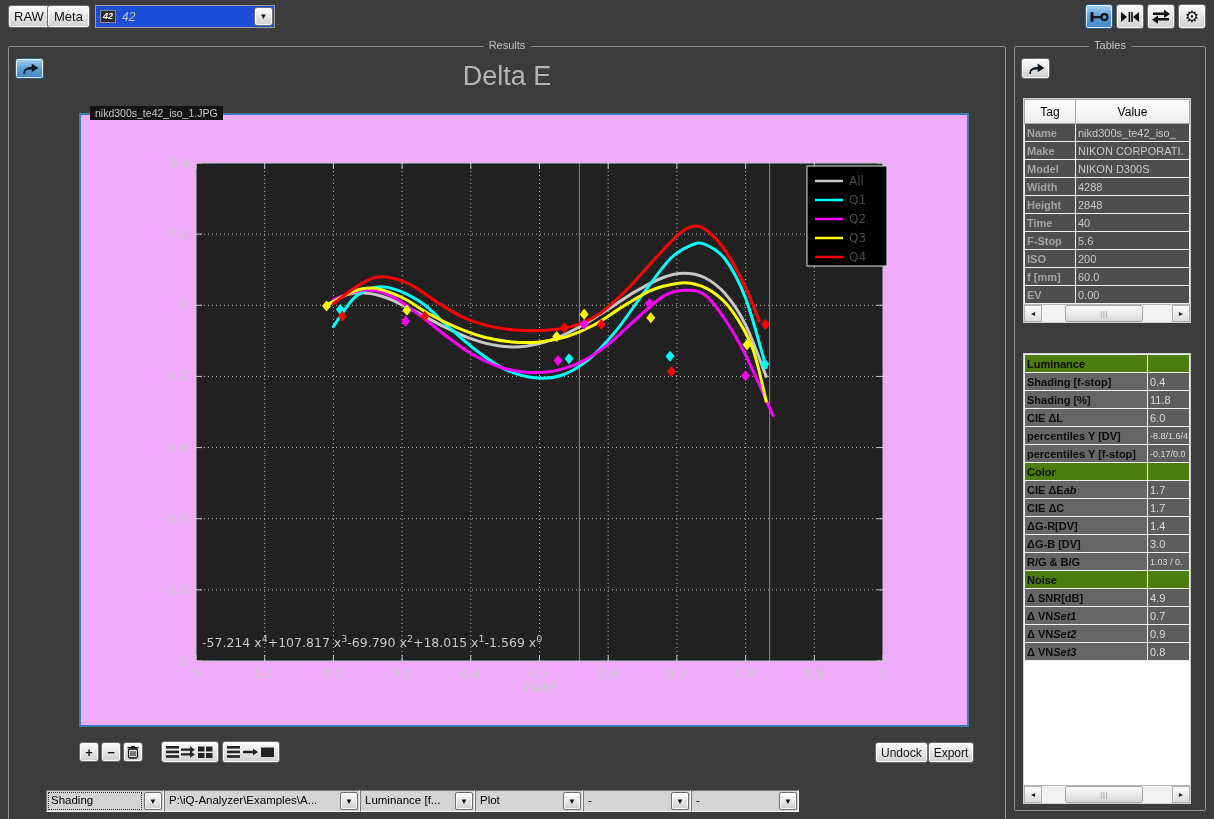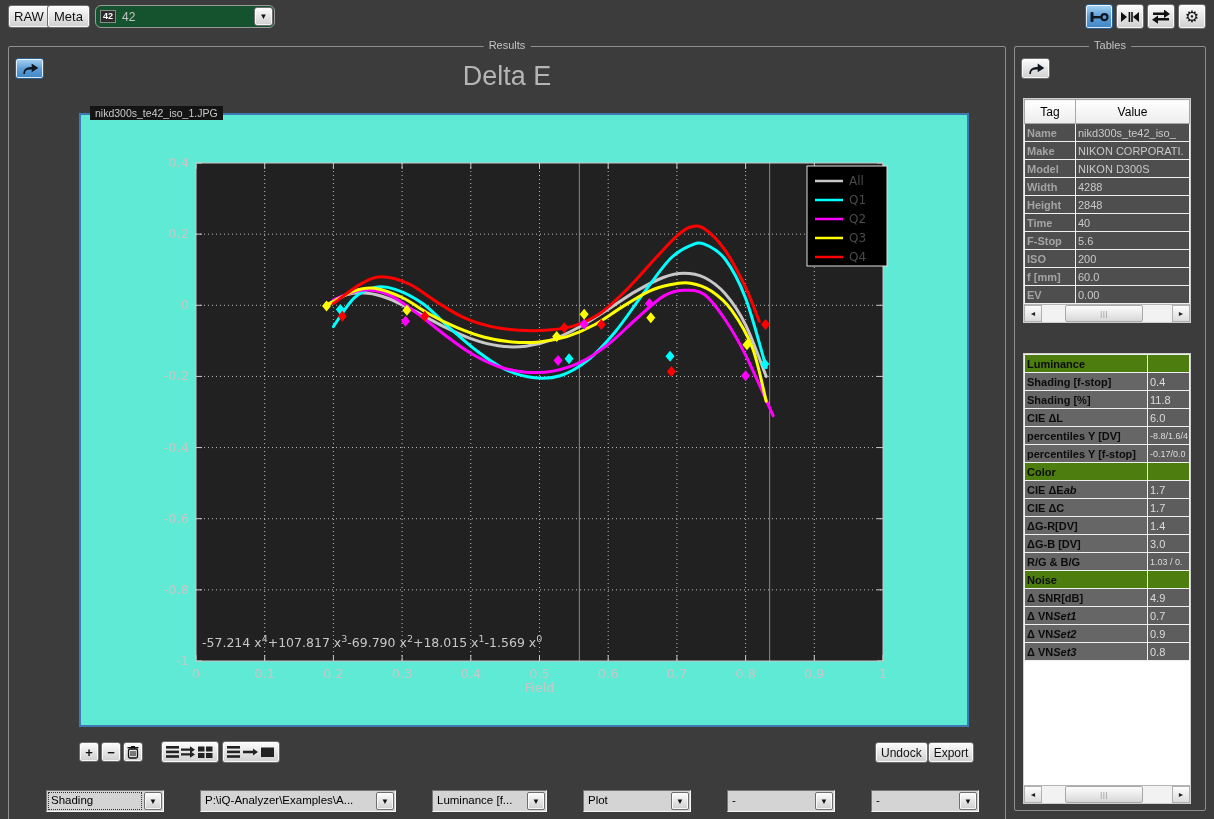--- a/index.html
+++ b/index.html
@@ -10,21 +10,21 @@
   .btn3d{display:inline-flex;align-items:center;justify-content:center;box-sizing:border-box;
          background:linear-gradient(#fdfdfd,#e8e8e8 45%,#cfcfcf);border:1px solid #6e6e6e;
          border-radius:3px;box-shadow:inset 0 0 0 1px #ffffffcc;color:#111;cursor:default;}
   .btn3d.blue{background:linear-gradient(#a8d4f5,#5e9fd8 50%,#3f86c4);border-color:#2d608d;}
 
   
   .toolbar{position:absolute;left:0;top:0;width:100%;height:34px;}
   .raw-btn{position:absolute;left:8px;top:5px;height:23px;padding:0 5px;font-size:13px;}
   .meta-btn{position:absolute;left:47px;top:5px;height:23px;padding:0 6px;font-size:13px;}
   .combo42{position:absolute;left:95px;top:5px;width:180px;height:23px;box-sizing:border-box;
-           background:#14532d;border:1px solid #9a9a9a;border-radius:6px;display:flex;align-items:center;}
+           background:#1d4ed8;border:1px solid #9a9a9a;border-radius:0;display:flex;align-items:center;font-style:italic;}
   .combo42 .badge{margin:0 6px 0 4px;background:#2c2c2c;border:1px solid #8a8a8a;color:#fff;
            font-size:9px;font-weight:bold;padding:0 2px;line-height:11px;}
   .combo42 .cval{color:#c4c4c4;font-size:12px;flex:1;}
   .combo42 .drop{width:19px;height:19px;margin-right:1px;font-size:8px;}
   .version{position:absolute;left:0;top:10px;width:100%;text-align:center;color:#979ba0;
            font-weight:bold;font-size:12px;pointer-events:none;}
   .tool-right{position:absolute;right:8px;top:4px;display:flex;gap:3px;}
   .tool-right .btn3d{width:28px;height:25px;}
 
   
@@ -33,36 +33,36 @@
                background:#3c3c3c;padding:0 5px;color:#c3c3c3;font-size:11px;white-space:nowrap;}
   .gb-results{left:8px;top:46px;width:998px;height:777px;}
   .gb-tables{left:1014px;top:46px;width:192px;height:765px;}
   .panel-arrow{position:absolute;left:6px;top:11px;width:29px;height:21px;}
 
   .delta-title{position:absolute;left:0;top:14px;width:100%;text-align:center;
                color:#b5b5b5;font-size:27px;pointer-events:none;}
 
   
   .plot-panel{position:absolute;left:70px;top:66px;width:886px;height:610px;
-              background:#5eead4;border:2px solid #3d7ab5;}
+              background:#f0abfc;border:2px solid #3d7ab5;}
   .plot-tab{position:absolute;left:9px;top:-9px;background:#141414;color:#c9c9c9;
             font-size:10.5px;padding:1px 5px;}
   .plot-panel svg{position:absolute;left:0;top:0;}
   .plot-panel svg text{font-family:"DejaVu Sans",sans-serif;}
 
   
   .plot-tools{position:absolute;left:70px;top:694px;display:flex;align-items:center;}
   .plot-tools .sq{width:20px;height:20px;margin-right:2px;font-size:13px;font-weight:bold;}
   .plot-tools .wide{width:58px;height:22px;margin-right:3px;}
   .plot-tools .gap{width:16px;}
   .dock-btns{position:absolute;left:866px;top:695px;display:flex;gap:0;}
   .dock-btns .btn3d{height:21px;padding:0 5px;font-size:12px;}
 
   
-  .combo-bar{position:absolute;left:37px;top:743px;height:23px;display:flex;gap:36px;}
+  .combo-bar{position:absolute;left:37px;top:743px;height:23px;display:flex;}
   .wcombo{box-sizing:border-box;height:22px;display:flex;align-items:stretch;
           border-top:1px solid #777;border-left:1px solid #777;
           border-bottom:1px solid #f5f5f5;border-right:1px solid #f5f5f5;background:#d4d4d4;}
   .wcombo .txt{flex:1;font-size:11.5px;color:#000;padding:3px 3px 0 4px;white-space:nowrap;
           overflow:hidden;}
   .wcombo.focus .txt{outline:1px dotted #333;outline-offset:-2px;}
   .wcombo .drop{width:18px;margin:1px;font-size:8px;border-radius:2px;}
 
   
   .exif-wrap{position:absolute;left:8px;top:51px;width:166px;background:#fff;

